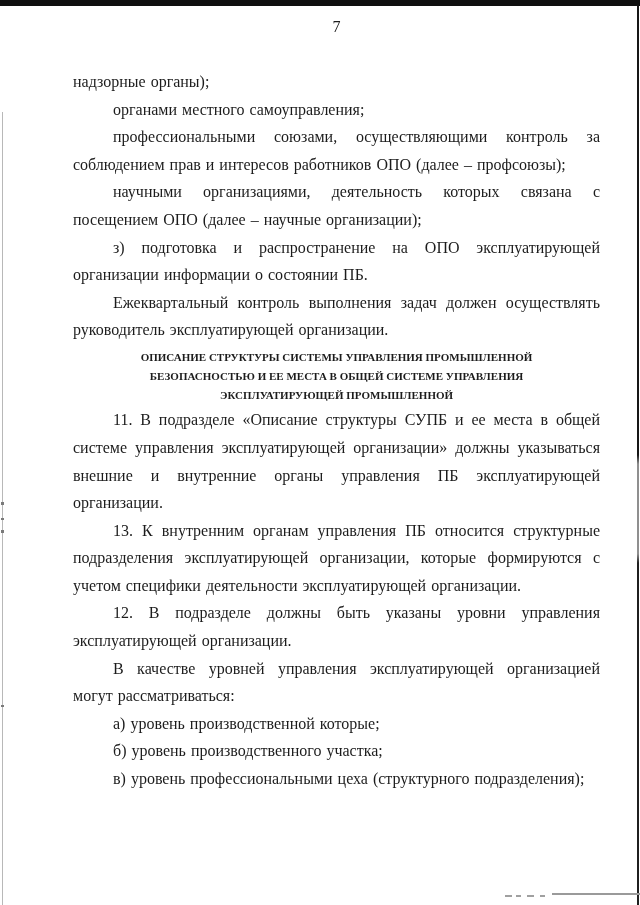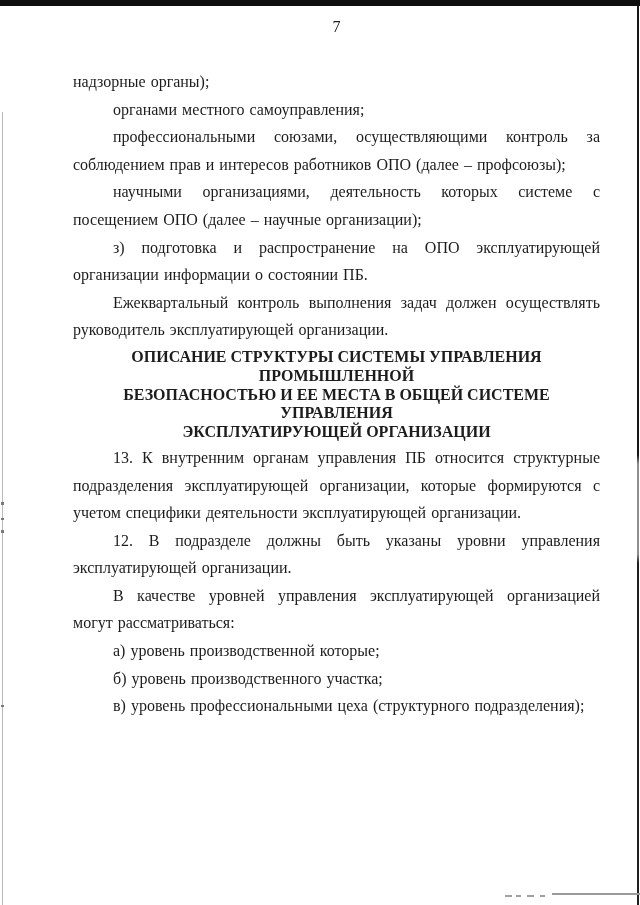--- a/index.html
+++ b/index.html
@@ -58,21 +58,21 @@
     line-height: 27.6px;
     text-align: justify;
     text-indent: 40px;
     word-spacing: 1px;
   }
   .para.no-indent { text-indent: 0; }
   .heading {
     margin: 4px 0 2px 0;
     text-align: center;
     font-weight: bold;
-    font-size: 16px;
+    font-size: 11px;
     line-height: 18.8px;
   }
   .heading span { display: block; }
 </style>
 </head>
 <body>
 
 <div>
 
   <div class="edge-top"></div>
@@ -88,30 +88,31 @@
   <div class="mark-dash d3"></div>
   <div class="mark-dash d4"></div>
 
   <div class="page-number">7</div>
 
   <div class="content">
 
     <p class="para no-indent">надзорные органы);</p>
     <p class="para">органами местного самоуправления;</p>
     <p class="para">профессиональными союзами, осуществляющими контроль за соблюдением прав и интересов работников ОПО (далее – профсоюзы);</p>
-    <p class="para">научными организациями, деятельность которых системе с посещением ОПО (далее – научные организации);</p>
+    <p class="para">научными организациями, деятельность которых связана с посещением ОПО (далее – научные организации);</p>
     <p class="para">з) подготовка и распространение на ОПО эксплуатирующей организации информации о состоянии ПБ.</p>
     <p class="para">Ежеквартальный контроль выполнения задач должен осуществлять руководитель эксплуатирующей организации.</p>
 
     <div class="heading">
       <span>ОПИСАНИЕ СТРУКТУРЫ СИСТЕМЫ УПРАВЛЕНИЯ ПРОМЫШЛЕННОЙ</span>
       <span>БЕЗОПАСНОСТЬЮ И ЕЕ МЕСТА В ОБЩЕЙ СИСТЕМЕ УПРАВЛЕНИЯ</span>
-      <span>ЭКСПЛУАТИРУЮЩЕЙ ОРГАНИЗАЦИИ</span>
+      <span>ЭКСПЛУАТИРУЮЩЕЙ ПРОМЫШЛЕННОЙ</span>
     </div>
 
+    <p class="para">11. В подразделе «Описание структуры СУПБ и ее места в общей системе управления эксплуатирующей организации» должны указываться внешние и внутренние органы управления ПБ эксплуатирующей организации.</p>
     <p class="para">13. К внутренним органам управления ПБ относится структурные подразделения эксплуатирующей организации, которые формируются с учетом специфики деятельности эксплуатирующей организации.</p>
     <p class="para">12. В подразделе должны быть указаны уровни управления эксплуатирующей организации.</p>
     <p class="para">В качестве уровней управления эксплуатирующей организацией могут рассматриваться:</p>
     <p class="para">а) уровень производственной которые;</p>
     <p class="para">б) уровень производственного участка;</p>
     <p class="para">в) уровень профессиональными цеха (структурного подразделения);</p>
 
   </div>
 </div>
 

